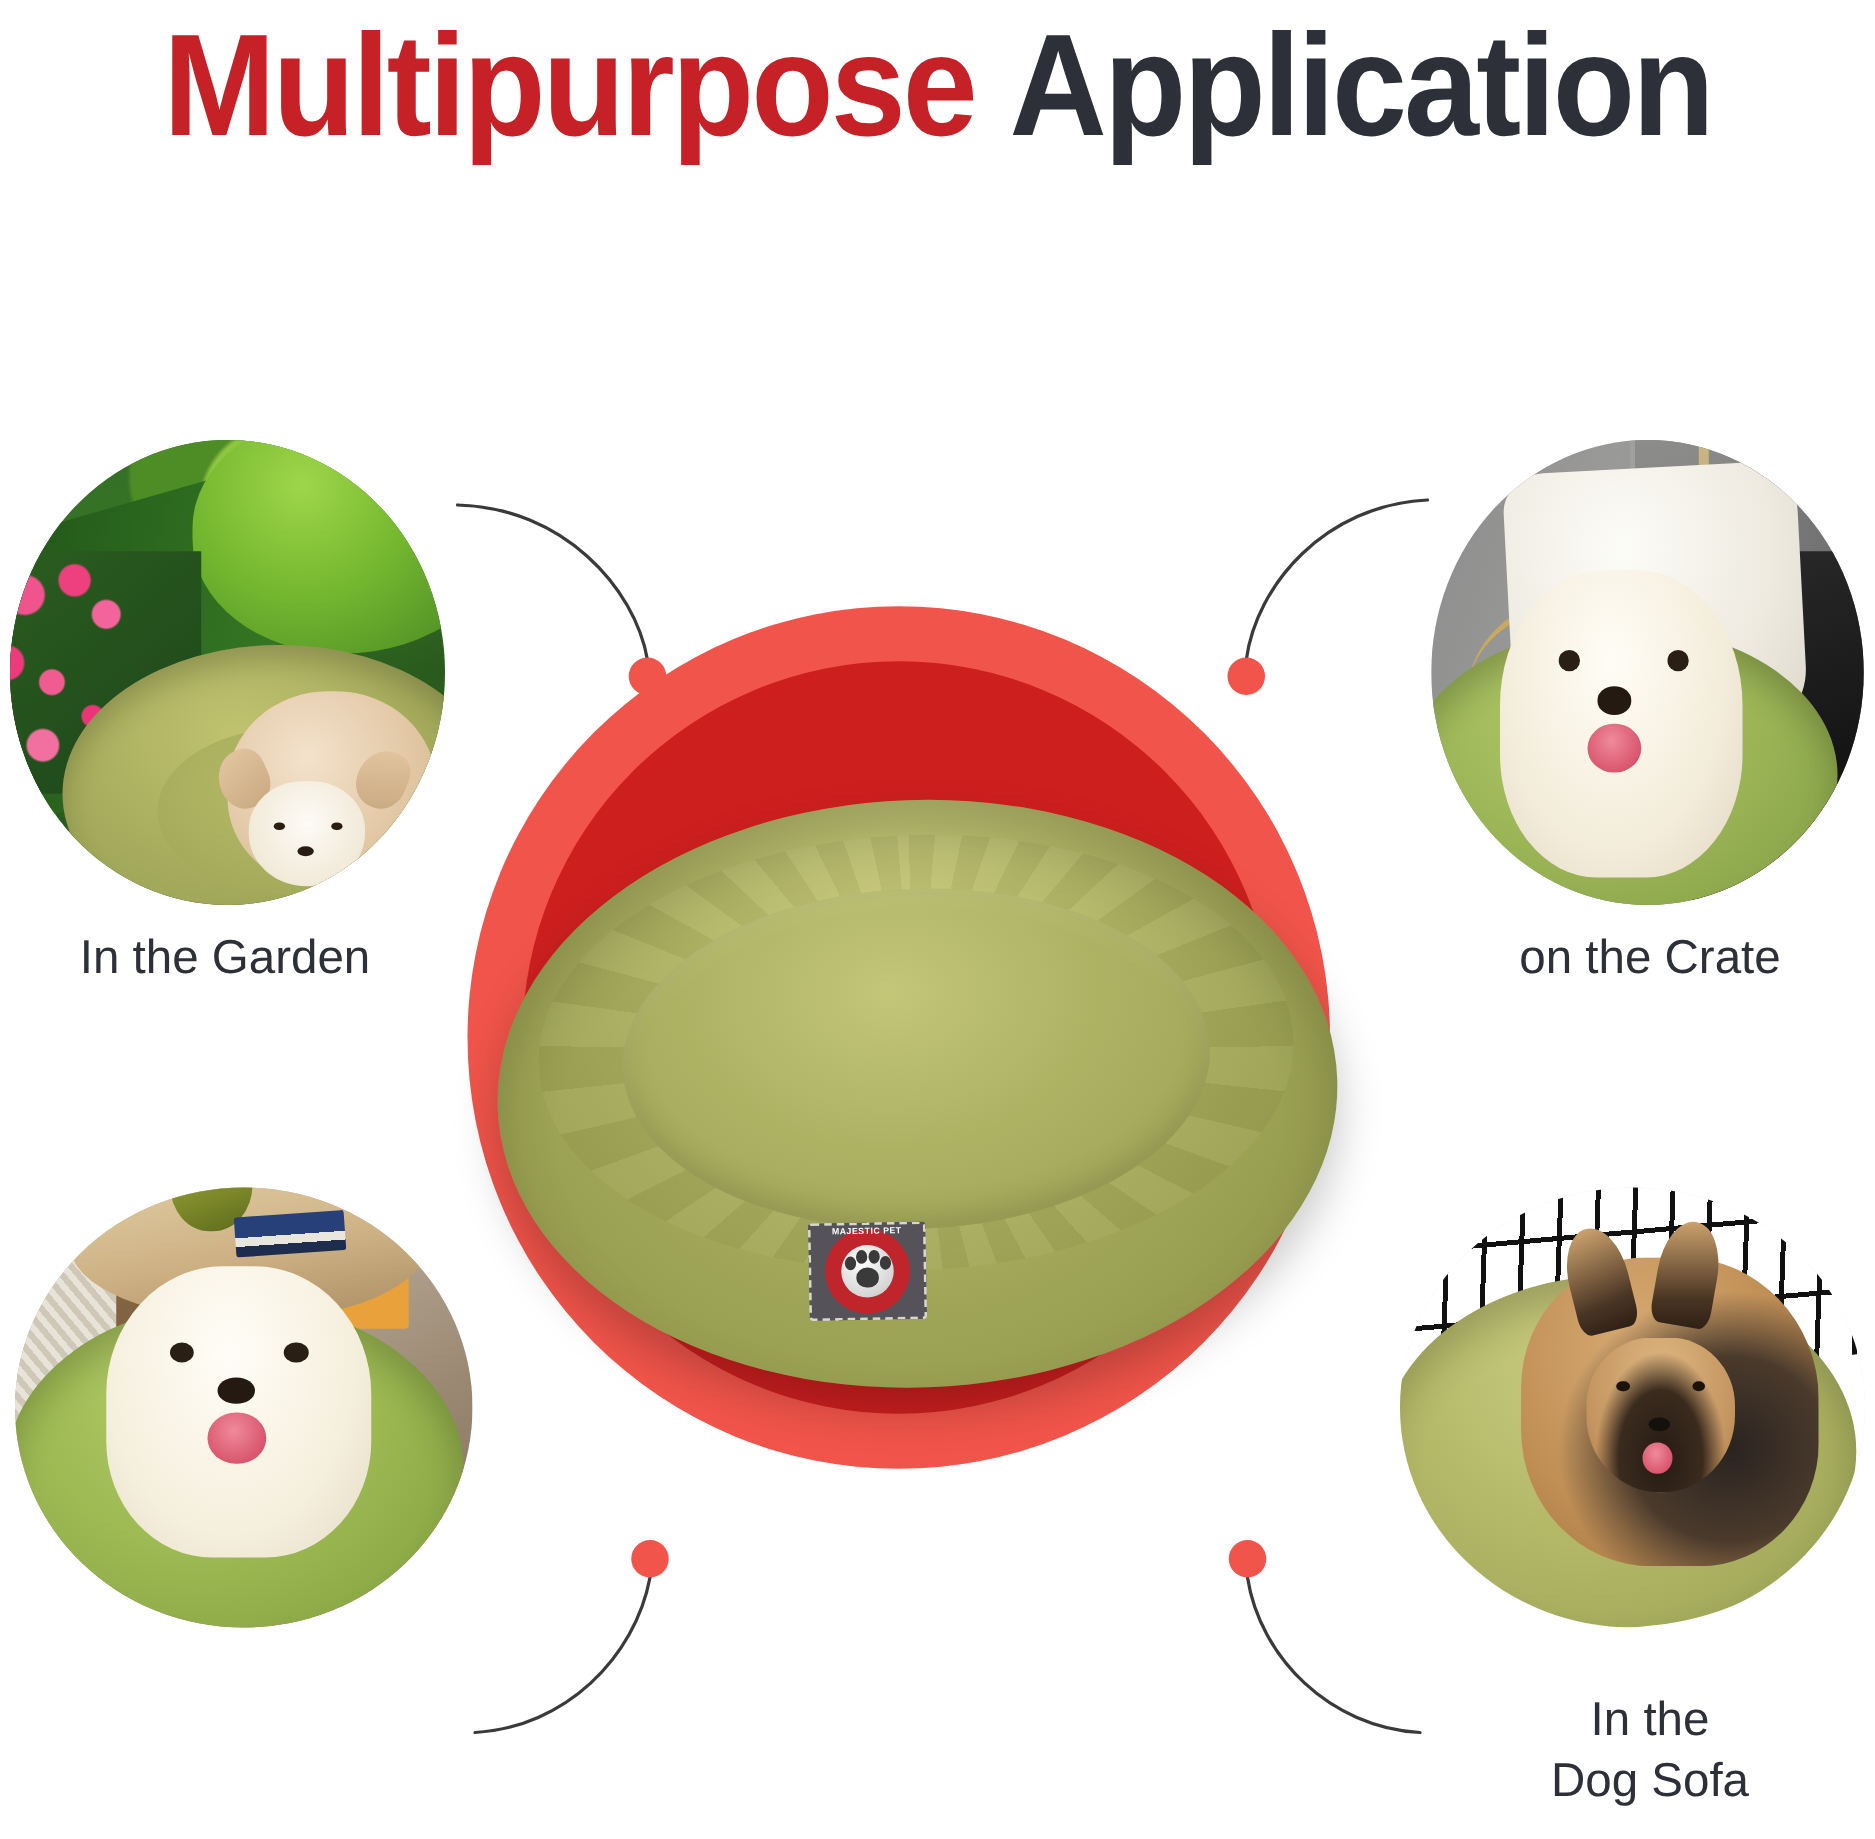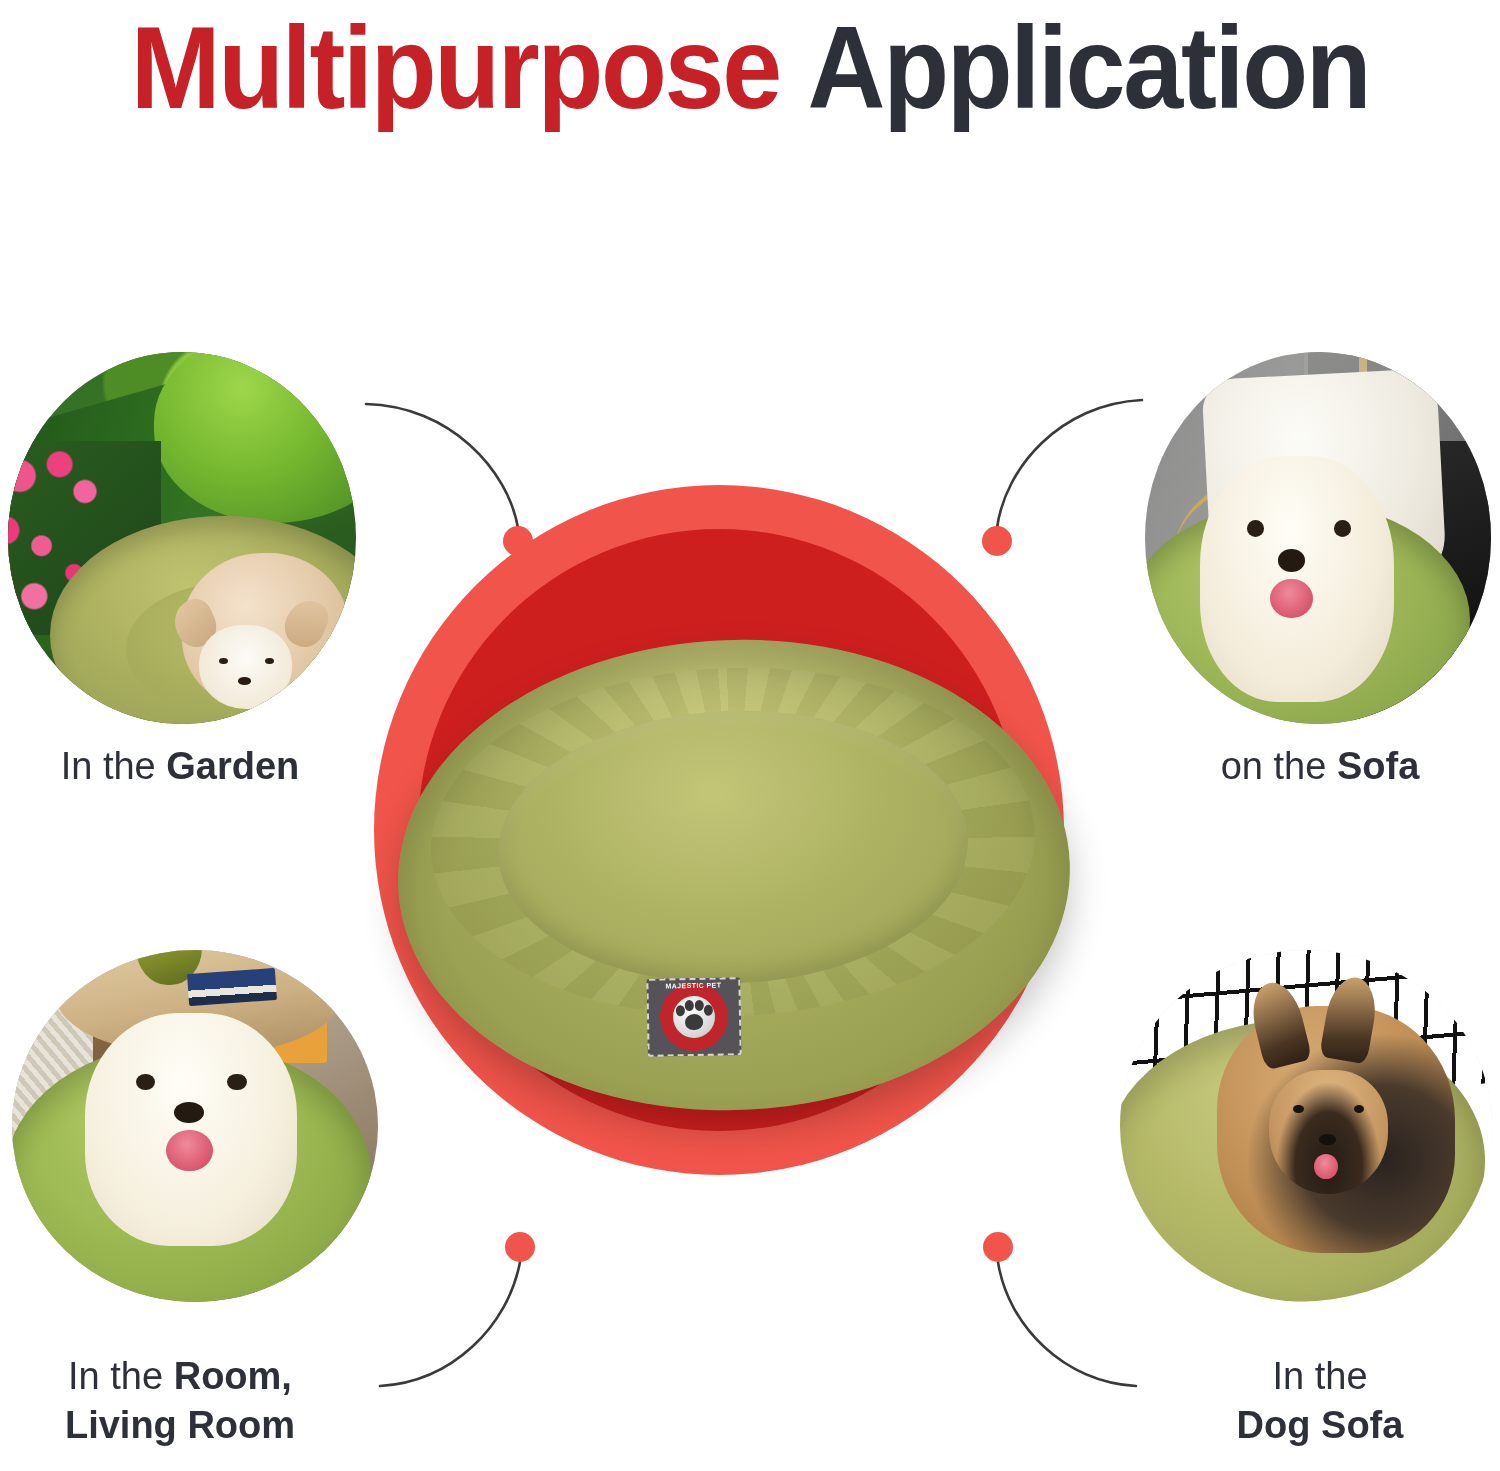--- a/index.html
+++ b/index.html
@@ -330,21 +330,21 @@
 
   
   .caption {
     position: absolute;
     font-size: 38px;
     color: #2E3039;
     line-height: 1.28;
     font-weight: 400;
     white-space: nowrap;
   }
-  .caption b { font-weight: 700; }
+  .caption b { font-weight: 400; }
   #cap-garden { left: 0; top: 742px; width: 360px; text-align: center; }
   #cap-sofa   { left: 1140px; top: 742px; width: 360px; text-align: center; }
   #cap-living { left: 0; top: 1352px; width: 360px; text-align: center; }
   #cap-crate  { left: 1140px; top: 1352px; width: 360px; text-align: center; }
 </style>
 </head>
 <body>
 
 <div id="page">
 
@@ -461,26 +461,22 @@
     <circle cx="997" cy="541" r="15" fill="#F1544A"></circle>
     <circle cx="520" cy="1247" r="15" fill="#F1544A"></circle>
     <circle cx="998" cy="1247" r="15" fill="#F1544A"></circle>
   </svg>
 
   <div class="caption" id="cap-garden">
     <span>In the </span><b>Garden</b>
   </div>
 
   <div class="caption" id="cap-sofa">
-    <span>on the </span><b>Sofa</b>
-  </div>
-
-  <div class="caption" id="cap-living">
-    <div><span>In the </span><b>Room,</b></div>
-    <div><b>Living Room</b></div>
-  </div>
+    <span>on the </span><b>Crate</b>
+  </div>
+
 
   <div class="caption" id="cap-crate">
     <div>In the</div>
     <div><b>Dog Sofa</b></div>
   </div>
 
 </div>
 
 </body></html>

